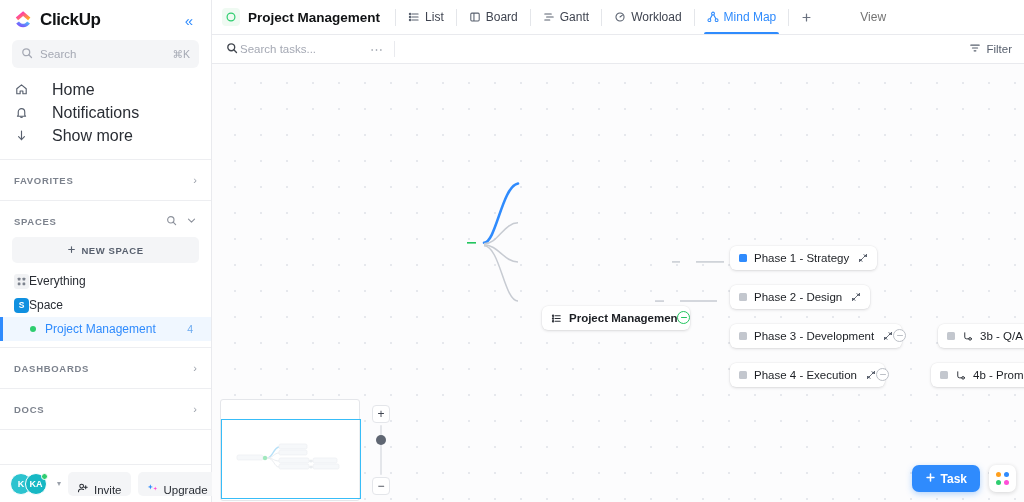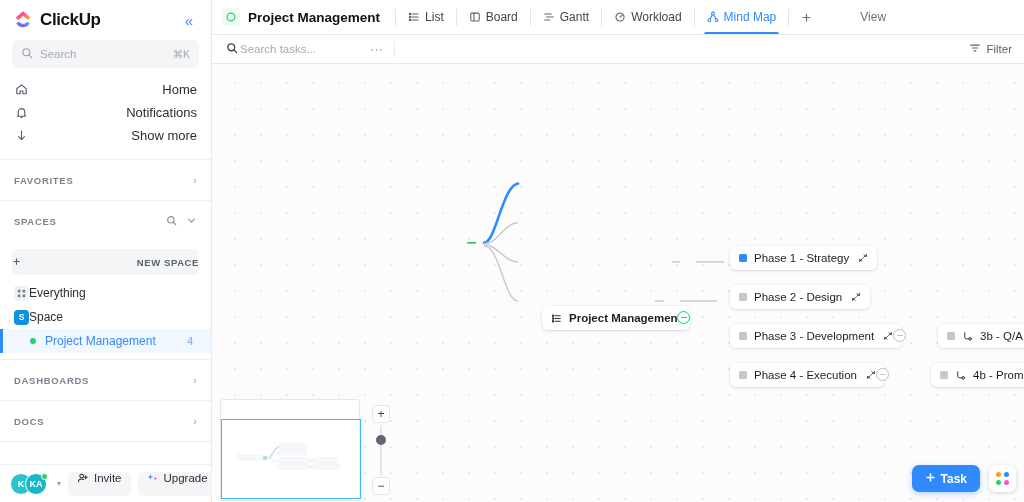--- a/index.html
+++ b/index.html
@@ -30,38 +30,38 @@
     margin: 4px 12px 8px 12px; height: 28px;
     background: #f4f5f7; border-radius: 6px;
     display: flex; align-items: center; gap: 7px;
     padding: 0 9px; cursor: text;
   }
   .sb-search .ph { font-size: 11.5px; color: #a5a9b4; flex: 1; }
   .sb-search .kbd { font-size: 10.5px; color: #a5a9b4; }
 
   .sb-nav { padding: 2px 0 6px 0; }
   .sb-nav-item {
-    height: 23px; display: flex; align-items: center; gap: 11px;
-    padding: 0 14px; cursor: pointer; font-size: 13px; color: #292d34; justify-content: space-between;
+    height: 23px; display: flex; align-items: center; gap: 23px;
+    padding: 0 14px; cursor: pointer; font-size: 16px; color: #292d34;
   }
   .sb-nav-item .ic { width: 15px; display: flex; align-items: center; justify-content: center; color: #58606e; }
 
   .sb-sep { height: 1px; background: #edeef1; margin: 6px 0; }
 
   .sb-section {
     height: 28px; display: flex; align-items: center; justify-content: space-between;
     padding: 0 14px; cursor: pointer;
   }
   .sb-section .ttl { font-size: 9.5px; font-weight: 700; letter-spacing: 0.7px; color: #7c828d; }
   .sb-section .acts { display: flex; align-items: center; gap: 9px; color: #8d929c; font-size: 11px; }
   .chev { color: #9aa0aa; font-size: 11px; }
 
   .new-space {
-    margin: 14px 12px 6px 12px; height: 26px; background: #f4f5f7; border-radius: 5px;
-    display: flex; align-items: center; justify-content: space-between; gap: 5px;
+    margin: 2px 12px 6px 12px; height: 26px; background: #f4f5f7; border-radius: 5px;
+    display: flex; align-items: center; justify-content: center; gap: 5px;
     font-size: 9.5px; font-weight: 700; letter-spacing: 0.6px; color: #58606e; cursor: pointer;
   }
 
   .sp-item {
     height: 24px; display: flex; align-items: center; 
     padding: 0 14px; font-size: 12px; color: #292d34; cursor: pointer; position: relative;
   }
   .sp-ico-grid { width: 15px; height: 15px; display:flex; align-items:center; justify-content:center; background:#f1f2f4; border-radius:3px; color:#7c828d; font-size:9px; }
   .sp-ico-blue { width: 15px; height: 15px; background: #1090e0; border-radius: 4px; color: #fff;
                  font-size: 8.5px; font-weight: 700; display: flex; align-items: center; justify-content: center; }
@@ -84,21 +84,21 @@
   }
   .avatars { position: relative; display: flex; align-items: center; }
   .av { width: 22px; height: 22px; border-radius: 50%; color: #fff; font-size: 9px; font-weight: 700;
         display: flex; align-items: center; justify-content: center; border: 1.5px solid #fff; }
   .av1 { background: #2cc3cf; }
   .av2 { background: #17b8c4; margin-left: -7px; }
   .av-online { position: absolute; right: -1px; top: 0px; width: 7px; height: 7px; border-radius: 50%;
                background: #2ecd6f; border: 1.5px solid #fff; }
   .av-caret { color: #9aa0aa; font-size: 8px; margin-left: 3px; }
   .pill {
-    height: 24px; border-radius: 5px; background: #f4f5f7; display: flex; align-items: flex-start;
+    height: 24px; border-radius: 5px; background: #f4f5f7; display: flex; align-items: flex-end;
     gap: 5px; padding: 0 9px; font-size: 11.5px; color: #292d34; cursor: pointer; font-weight: 500;
   }
   .help-circle { width: 17px; height: 17px; border-radius: 50%; border: 1.2px solid #b9bec7;
                  color: #9aa0aa; font-size: 10px; display: flex; align-items: center; justify-content: center; cursor: pointer; }
 
   
   .main { flex: 1; display: flex; flex-direction: column; position: relative; min-width: 0; }
 
   .topbar {
     height: 35px; border-bottom: 1px solid #e9eaee; display: flex; align-items: center;

